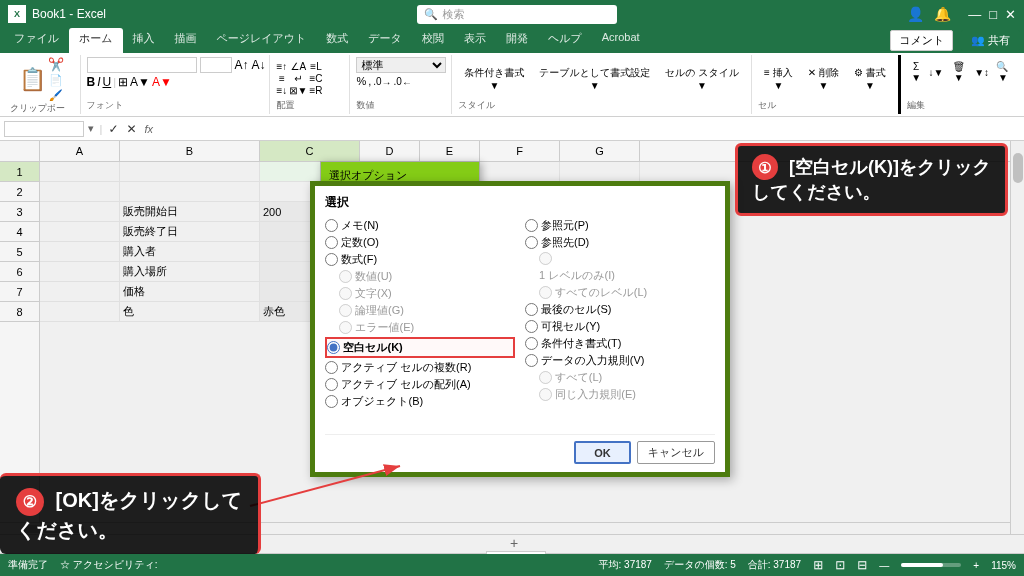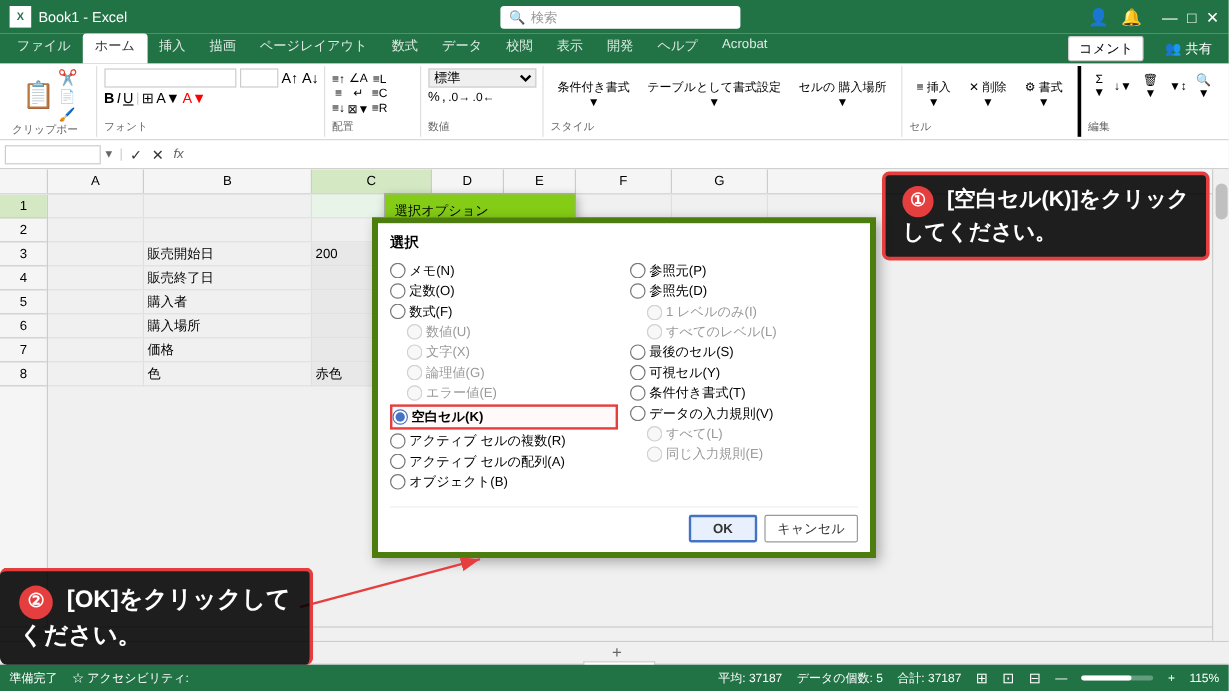--- a/index.html
+++ b/index.html
@@ -111,21 +111,21 @@
           <button style="background:none;border:none;cursor:pointer;font-size:10px;">.0←</button>
         </div>
       </div>
       <span style="font-size:9px;color:#666;">数値</span>
     </div>
 
     <div style="display:flex;flex-direction:column;padding:2px 6px;border-right:1px solid #e0e0e0;min-width:130px;">
       <div style="flex:1;display:flex;gap:3px;align-items:center;">
         <button style="background:none;border:none;cursor:pointer;font-size:10px;">条件付き書式 ▼</button>
         <button style="background:none;border:none;cursor:pointer;font-size:10px;">テーブルとして書式設定 ▼</button>
-        <button style="background:none;border:none;cursor:pointer;font-size:10px;">セルの 購入場所 ▼</button>
+        <button style="background:none;border:none;cursor:pointer;font-size:10px;">セルの スタイル ▼</button>
       </div>
       <span style="font-size:9px;color:#666;">スタイル</span>
     </div>
 
     <div style="display:flex;flex-direction:column;padding:2px 6px;border-right:3px solid #000000;min-width:80px;">
       <div style="flex:1;display:flex;gap:3px;align-items:center;">
         <button style="background:none;border:none;cursor:pointer;font-size:10px;">≡ 挿入 ▼</button>
         <button style="background:none;border:none;cursor:pointer;font-size:10px;">✕ 削除 ▼</button>
         <button style="background:none;border:none;cursor:pointer;font-size:10px;">⚙ 書式 ▼</button>
       </div>
@@ -328,21 +328,21 @@
 
           <div style="flex:1;">
             <div style="display:flex;align-items:center;gap:3px;padding:1px 0;">
               <input type="radio" name="select2" style="margin: 0px;"> 
                 <span>参照元(P)</span>
             </div>
             <div style="display:flex;align-items:center;gap:3px;padding:1px 0;">
               <input type="radio" name="select2" style="margin: 0px;"> 
                 <span>参照先(D)</span>
             </div>
-            <div style="display:flex;align-items:flex-end;gap:3px;padding:1px 0 1px 14px;color:#999;">
+            <div style="display:flex;align-items:flex-start;gap:3px;padding:1px 0 1px 14px;color:#999;flex-direction:column;">
               <input type="radio" name="select2" disabled="" style="margin: 0px;"> 
                 <span>1 レベルのみ(I)</span>
             </div>
             <div style="display:flex;align-items:center;gap:3px;padding:1px 0 1px 14px;color:#999;">
               <input type="radio" name="select2" disabled="" style="margin: 0px;"> 
                 <span>すべてのレベル(L)</span>
             </div>
             <div style="display:flex;align-items:center;gap:3px;padding:1px 0;">
               <input type="radio" name="select2" style="margin: 0px;"> 
                 <span>最後のセル(S)</span>
@@ -363,21 +363,21 @@
               <input type="radio" name="select2" disabled="" style="margin: 0px;"> 
                 <span>すべて(L)</span>
             </div>
             <div style="display:flex;align-items:center;gap:3px;padding:1px 0 1px 14px;color:#999;">
               <input type="radio" name="select2" disabled="" style="margin: 0px;"> 
                 <span>同じ入力規則(E)</span>
             </div>
           </div>
         </div>
 
-        <div style="display:flex;gap:6px;justify-content:flex-end;margin-top:12px;border-top:1px solid #eee;padding-top:6px;">
+        <div style="display:flex;gap:6px;justify-content:flex-end;margin-top:24px;border-top:1px solid #eee;padding-top:6px;">
           <button style="background:#e8f0fe;border:2px solid #4472C4;border-radius:2px;padding:3px 18px;cursor:pointer;font-size:11px;color:#333;font-weight:bold;">OK</button>
           <button style="background:white;border:1px solid #999;border-radius:2px;padding:3px 10px;cursor:pointer;font-size:11px;color:#333;">キャンセル</button>
         </div>
       </div>
 
       <div style="position:absolute;top:2px;right:2px;background:rgba(0,0,0,0.88);color:white;border-radius:6px;padding:8px 14px;font-size:18px;font-weight:bold;line-height:1.4;z-index:70;border:3px solid #e53e3e;max-width:340px;">
         <span style="display:inline-flex;align-items:center;justify-content:center;width:26px;height:26px;border-radius:50%;background:#e53e3e;color:white;font-size:15px;margin-right:6px;">①</span>
         <span>[空白セル(K)]をクリック<br>してください。</span>
       </div>
 

